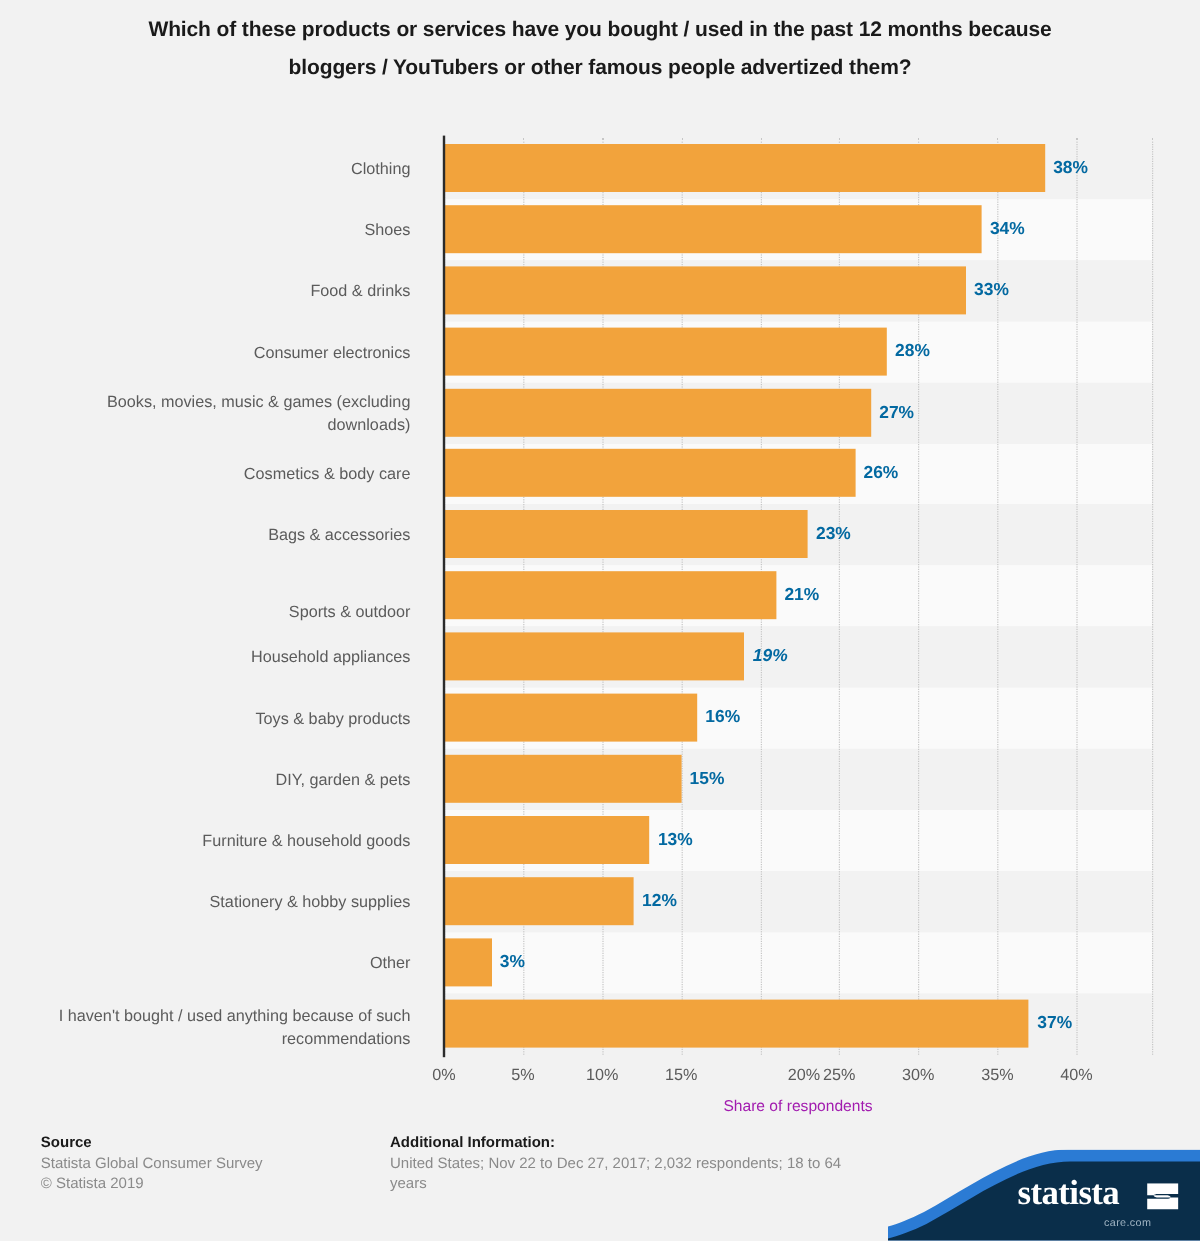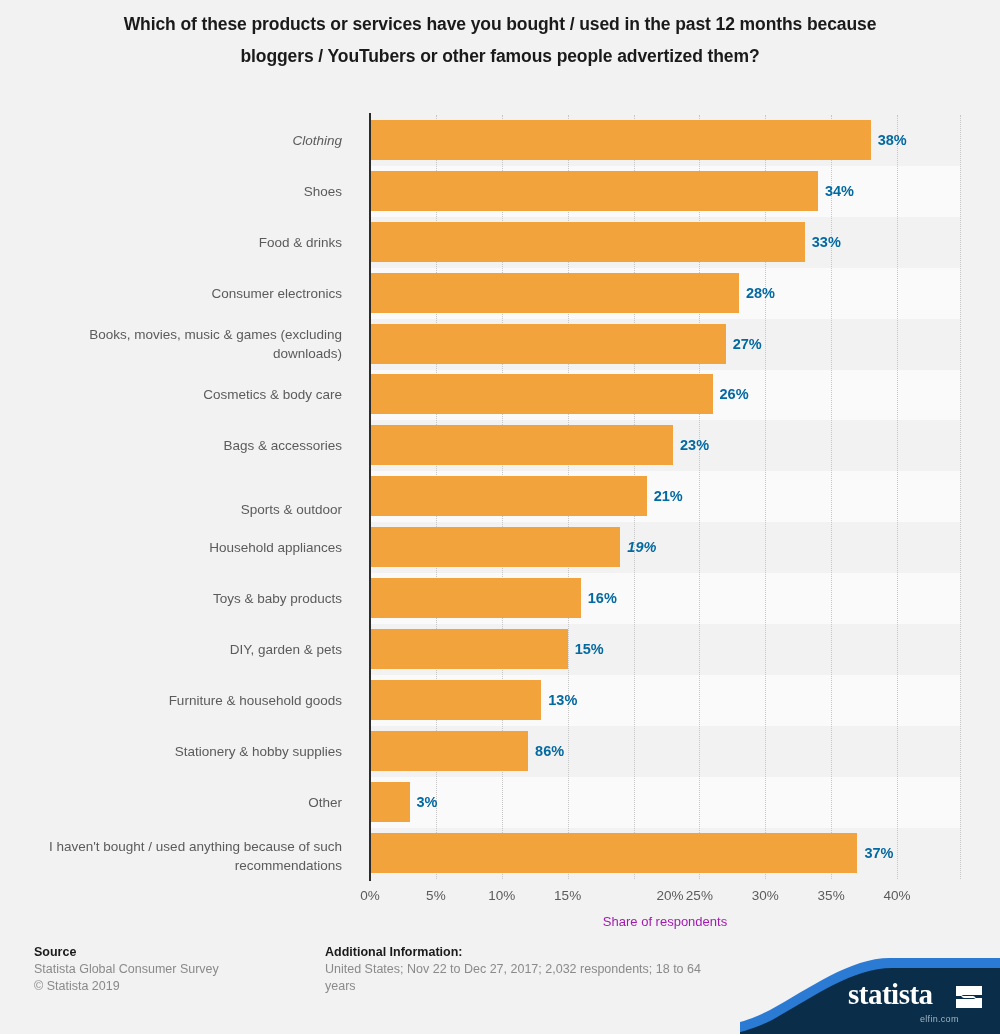--- a/index.html
+++ b/index.html
@@ -258,32 +258,32 @@
         <div class="bar-value" style="left: 283.675px; top: 361.25px;">21%</div>
         <div class="bar" style="left: 0px; top: 412.15px; width: 250.325px; background: rgb(242, 163, 60);"></div>
         <div class="bar-value" style="left: 257.325px; top: 412.15px; font-style: italic;">19%</div>
         <div class="bar" style="left: 0px; top: 463.05px; width: 210.8px; background: rgb(242, 163, 60);"></div>
         <div class="bar-value" style="left: 217.8px; top: 463.05px;">16%</div>
         <div class="bar" style="left: 0px; top: 513.95px; width: 197.625px; background: rgb(242, 163, 60);"></div>
         <div class="bar-value" style="left: 204.625px; top: 513.95px;">15%</div>
         <div class="bar" style="left: 0px; top: 564.85px; width: 171.275px; background: rgb(242, 163, 60);"></div>
         <div class="bar-value" style="left: 178.275px; top: 564.85px;">13%</div>
         <div class="bar" style="left: 0px; top: 615.75px; width: 158.1px; background: rgb(242, 163, 60);"></div>
-        <div class="bar-value" style="left: 165.1px; top: 615.75px;">86%</div>
+        <div class="bar-value" style="left: 165.1px; top: 615.75px;">12%</div>
         <div class="bar" style="left: 0px; top: 666.65px; width: 39.525px; background: rgb(242, 163, 60);"></div>
         <div class="bar-value" style="left: 46.525px; top: 666.65px;">3%</div>
         <div class="bar" style="left: 0px; top: 717.55px; width: 487.475px; background: rgb(242, 163, 60);"></div>
         <div class="bar-value" style="left: 494.475px; top: 717.55px;">37%</div>
       </div>
   </div>
 
   <div class="yaxis"></div>
 
   <div class="cat-wrap" id="catwrap">
-      <div class="cat-row" style="top: 0px; font-style: italic;">
+      <div class="cat-row" style="top: 0px;">
         <span>Clothing</span>
       </div>
       <div class="cat-row" style="top: 50.9px;">
         <span>Shoes</span>
       </div>
       <div class="cat-row" style="top: 101.8px;">
         <span>Food &amp; drinks</span>
       </div>
       <div class="cat-row" style="top: 152.7px;">
         <span>Consumer electronics</span>
@@ -352,14 +352,14 @@
 
 <div class="logo">
   <svg width="260" height="76" viewBox="0 0 260 76">
     <path d="M0,76 L260,76 L260,0 L150,0 C110,0 70,30 30,52 C18,58 8,62 0,64 Z" fill="#2B7BD4"></path>
     <path d="M0,76 L260,76 L260,10 L152,10 C112,10 72,40 32,62 C20,68 8,72 0,74 Z" fill="#0A2E4A"></path>
   </svg>
   <div class="logo-word">statista</div>
   <svg class="logo-mark" viewBox="0 0 28 22">
     <path d="M2,0 L28,0 L28,9 L11,9 C7,9 6,11 10,12 L28,12 L28,22 L2,22 L2,13 L18,13 C22,13 23,11 19,10 L2,10 Z" fill="#FFFFFF"></path>
   </svg>
-  <div class="logo-sub">elfin.com</div>
+  <div class="logo-sub">care.com</div>
 </div>
 
 </body></html>

